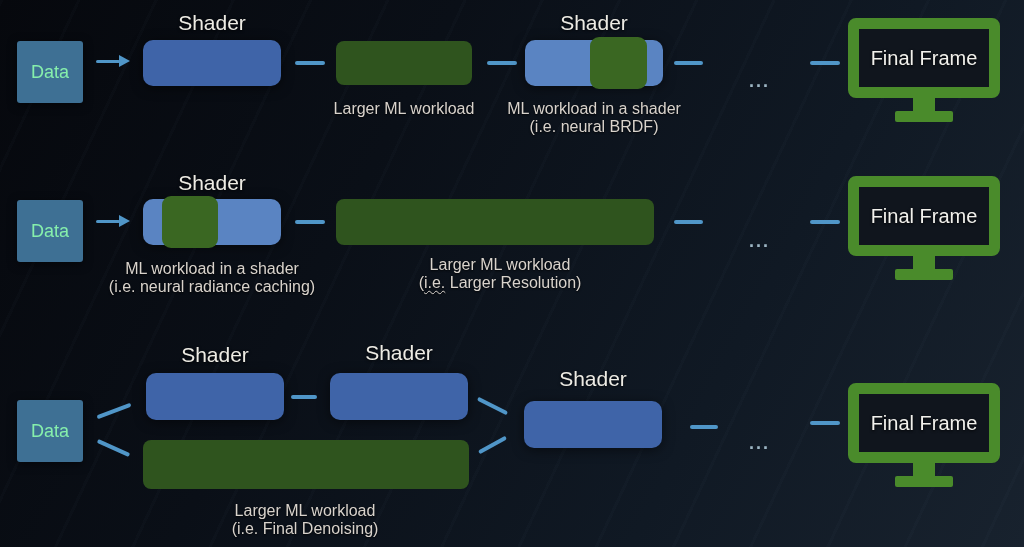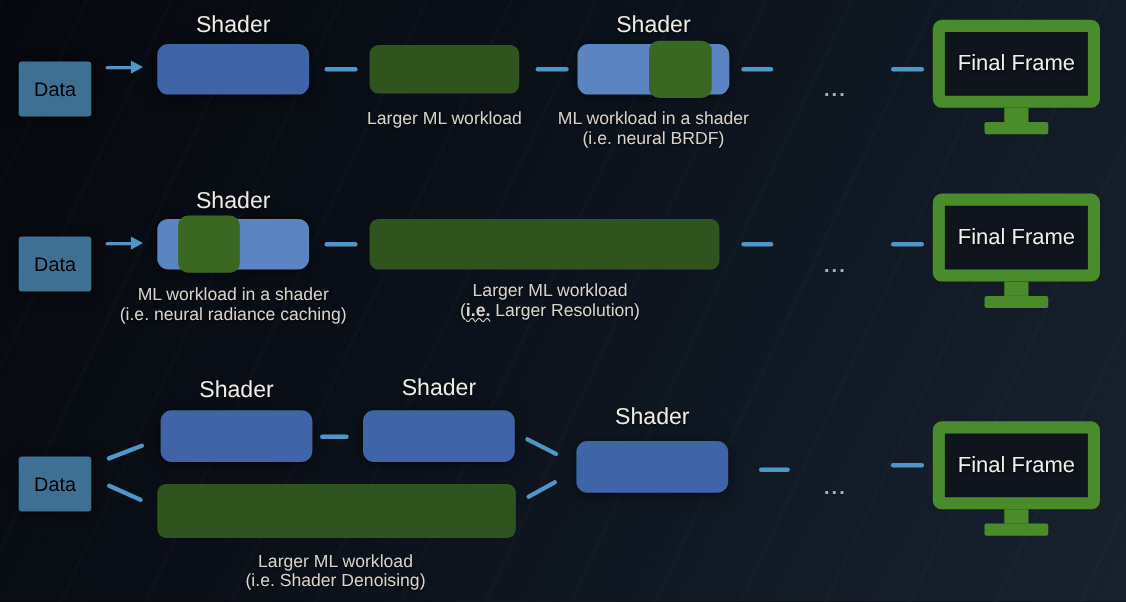--- a/index.html
+++ b/index.html
@@ -5,23 +5,23 @@
   html,body{margin:0;padding:0;background:#05070b;}
   .stage{
     position:relative;width:1024px;height:547px;overflow:hidden;
     font-family:"Liberation Sans","DejaVu Sans",sans-serif;
     background:
       repeating-linear-gradient(115deg, rgba(130,160,190,0.022) 0 3px, transparent 3px 70px),
       linear-gradient(118deg,#06080d 0%,#0a0f17 35%,#101924 70%,#18222e 100%);
   }
   .abs{position:absolute;}
   .data-box{
-    width:66px;height:50px;background:var(--data-blue);border-radius:3px;
+    width:66px;height:62px;background:var(--data-blue);border-radius:3px;
     display:flex;align-items:center;justify-content:center;
-    color:#000000;font-size:18px;box-shadow:0 2px 10px rgba(0,0,0,0.5);margin-top:15px;
+    color:#86efac;font-size:18px;box-shadow:0 2px 10px rgba(0,0,0,0.5);
   }
   .shader-heading{
     width:138px;text-align:center;color:#edebe4;font-size:21px;
     text-shadow:0 1px 3px rgba(0,0,0,0.8);white-space:nowrap;
   }
   .box{border-radius:10px;box-shadow:0 2px 12px rgba(0,0,0,0.5);}
   .blue{background:var(--shader-blue);}
   .blue-light{background:var(--shader-blue-light);}
   .green{background:var(--ml-green);border-radius:8px;}
   .inner-green{
@@ -44,21 +44,21 @@
   }
   .monitor{width:152px;}
   .monitor .screen{
     height:80px;border:11px solid var(--monitor-green);border-radius:8px;
     background:#10151d;display:flex;align-items:center;justify-content:center;
     box-sizing:border-box;
   }
   .monitor .screen span{color:#f1f0ec;font-size:20px;text-shadow:0 1px 3px rgba(0,0,0,0.9);}
   .monitor .neck{width:22px;height:13px;background:var(--monitor-green);margin:0 auto;}
   .monitor .base{width:58px;height:11px;background:var(--monitor-green);margin:0 auto;border-radius:2px;}
-  .wavy{text-decoration:underline;text-decoration-style:wavy;text-decoration-thickness:1px;text-underline-offset:2px;font-weight:bold;}
+  .wavy{text-decoration:underline;text-decoration-style:wavy;text-decoration-thickness:1px;text-underline-offset:2px;}
 </style>
 </head>
 <body>
 
 <div class="stage">
 
   <div>
     <div class="abs data-box" style="left:17px;top:41px;">
       <span>Data</span>
     </div>
@@ -147,21 +147,21 @@
     <div class="abs diag" style="left:96px;top:409px;width:36px;transform:rotate(-21deg);"></div>
     <div class="abs diag" style="left:96px;top:446px;width:35px;transform:rotate(24deg);"></div>
 
     <div class="abs box blue" style="left:146px;top:373px;width:138px;height:47px;"></div>
     <div class="abs dash" style="left:291px;top:395px;width:26px;"></div>
     <div class="abs box blue" style="left:330px;top:373px;width:138px;height:47px;"></div>
 
     <div class="abs green" style="left:143px;top:440px;width:326px;height:49px;"></div>
     <div class="abs caption" style="left:205px;top:502px;width:200px;">
       <div>Larger ML workload</div>
-      <div>(i.e. Shader Denoising)</div>
+      <div>(i.e. Final Denoising)</div>
     </div>
 
     <div class="abs diag" style="left:476px;top:404px;width:33px;transform:rotate(27deg);"></div>
     <div class="abs diag" style="left:477px;top:443px;width:31px;transform:rotate(-29deg);"></div>
 
     <div class="abs shader-heading" style="left:524px;top:367px;">Shader</div>
     <div class="abs box blue" style="left:524px;top:401px;width:138px;height:47px;"></div>
 
     <div class="abs dash" style="left:690px;top:425px;width:28px;"></div>
     <div class="abs ellipsis" style="left:749px;top:438px;">...</div>

